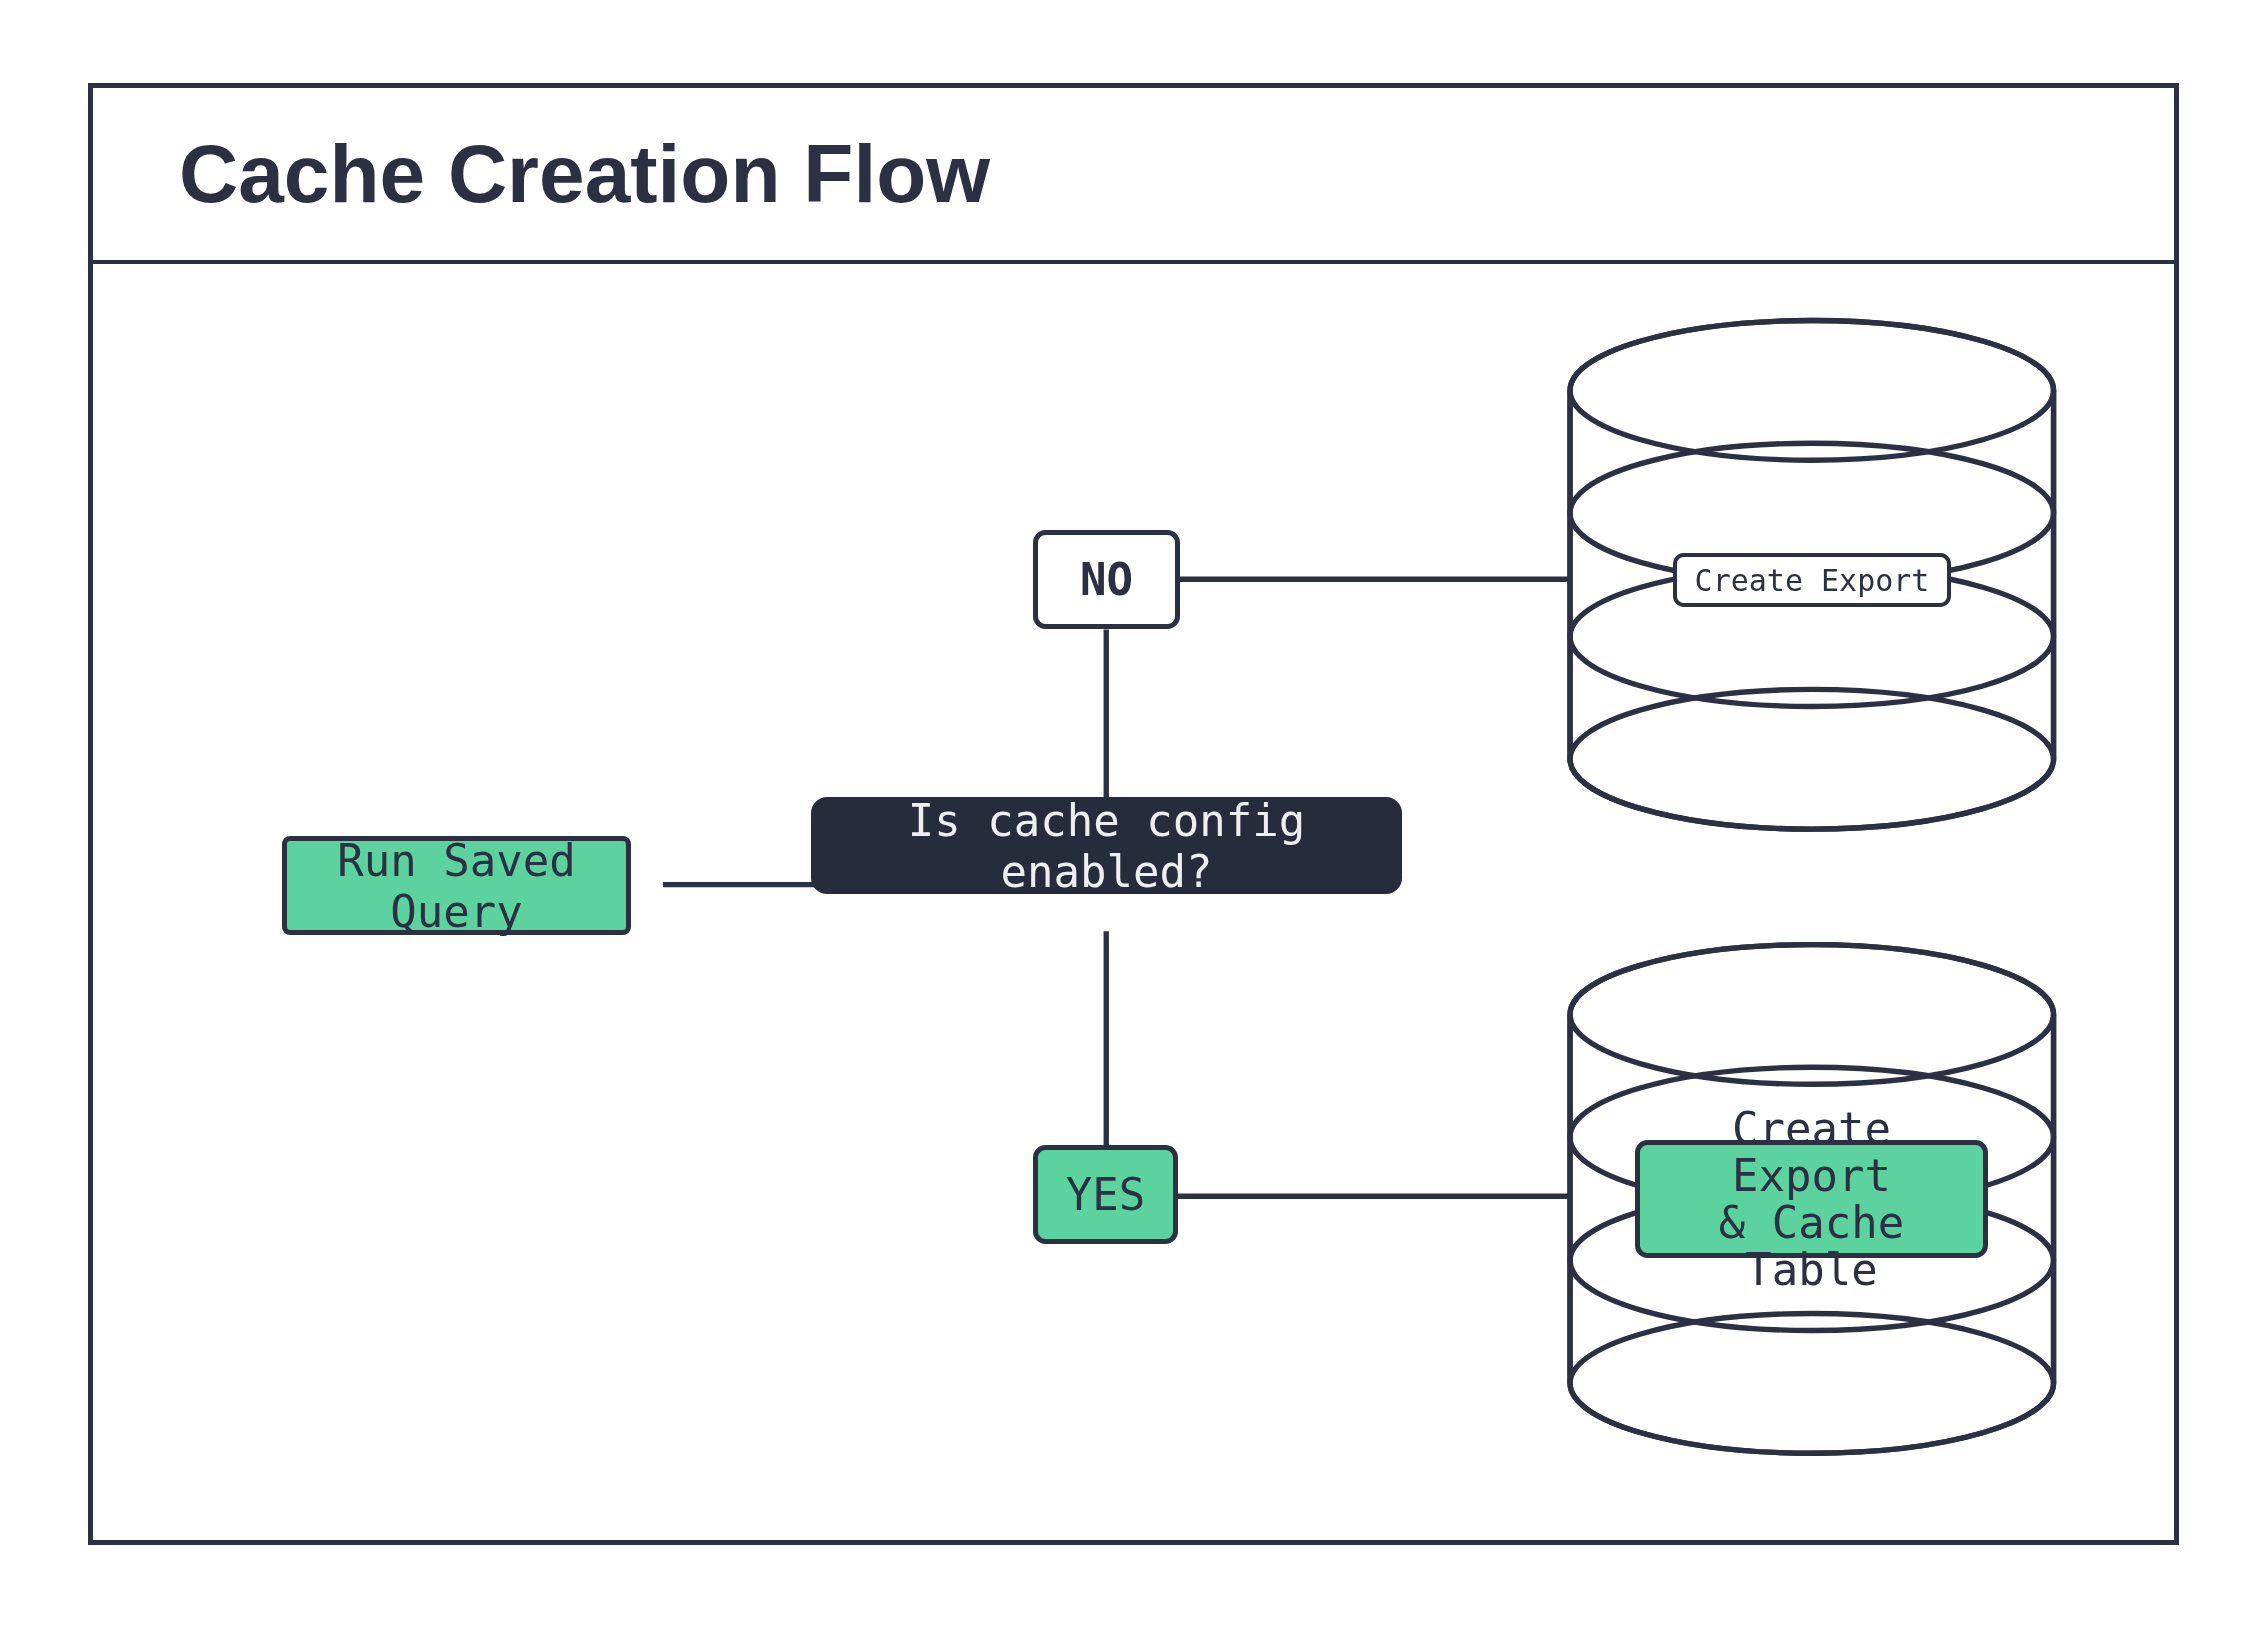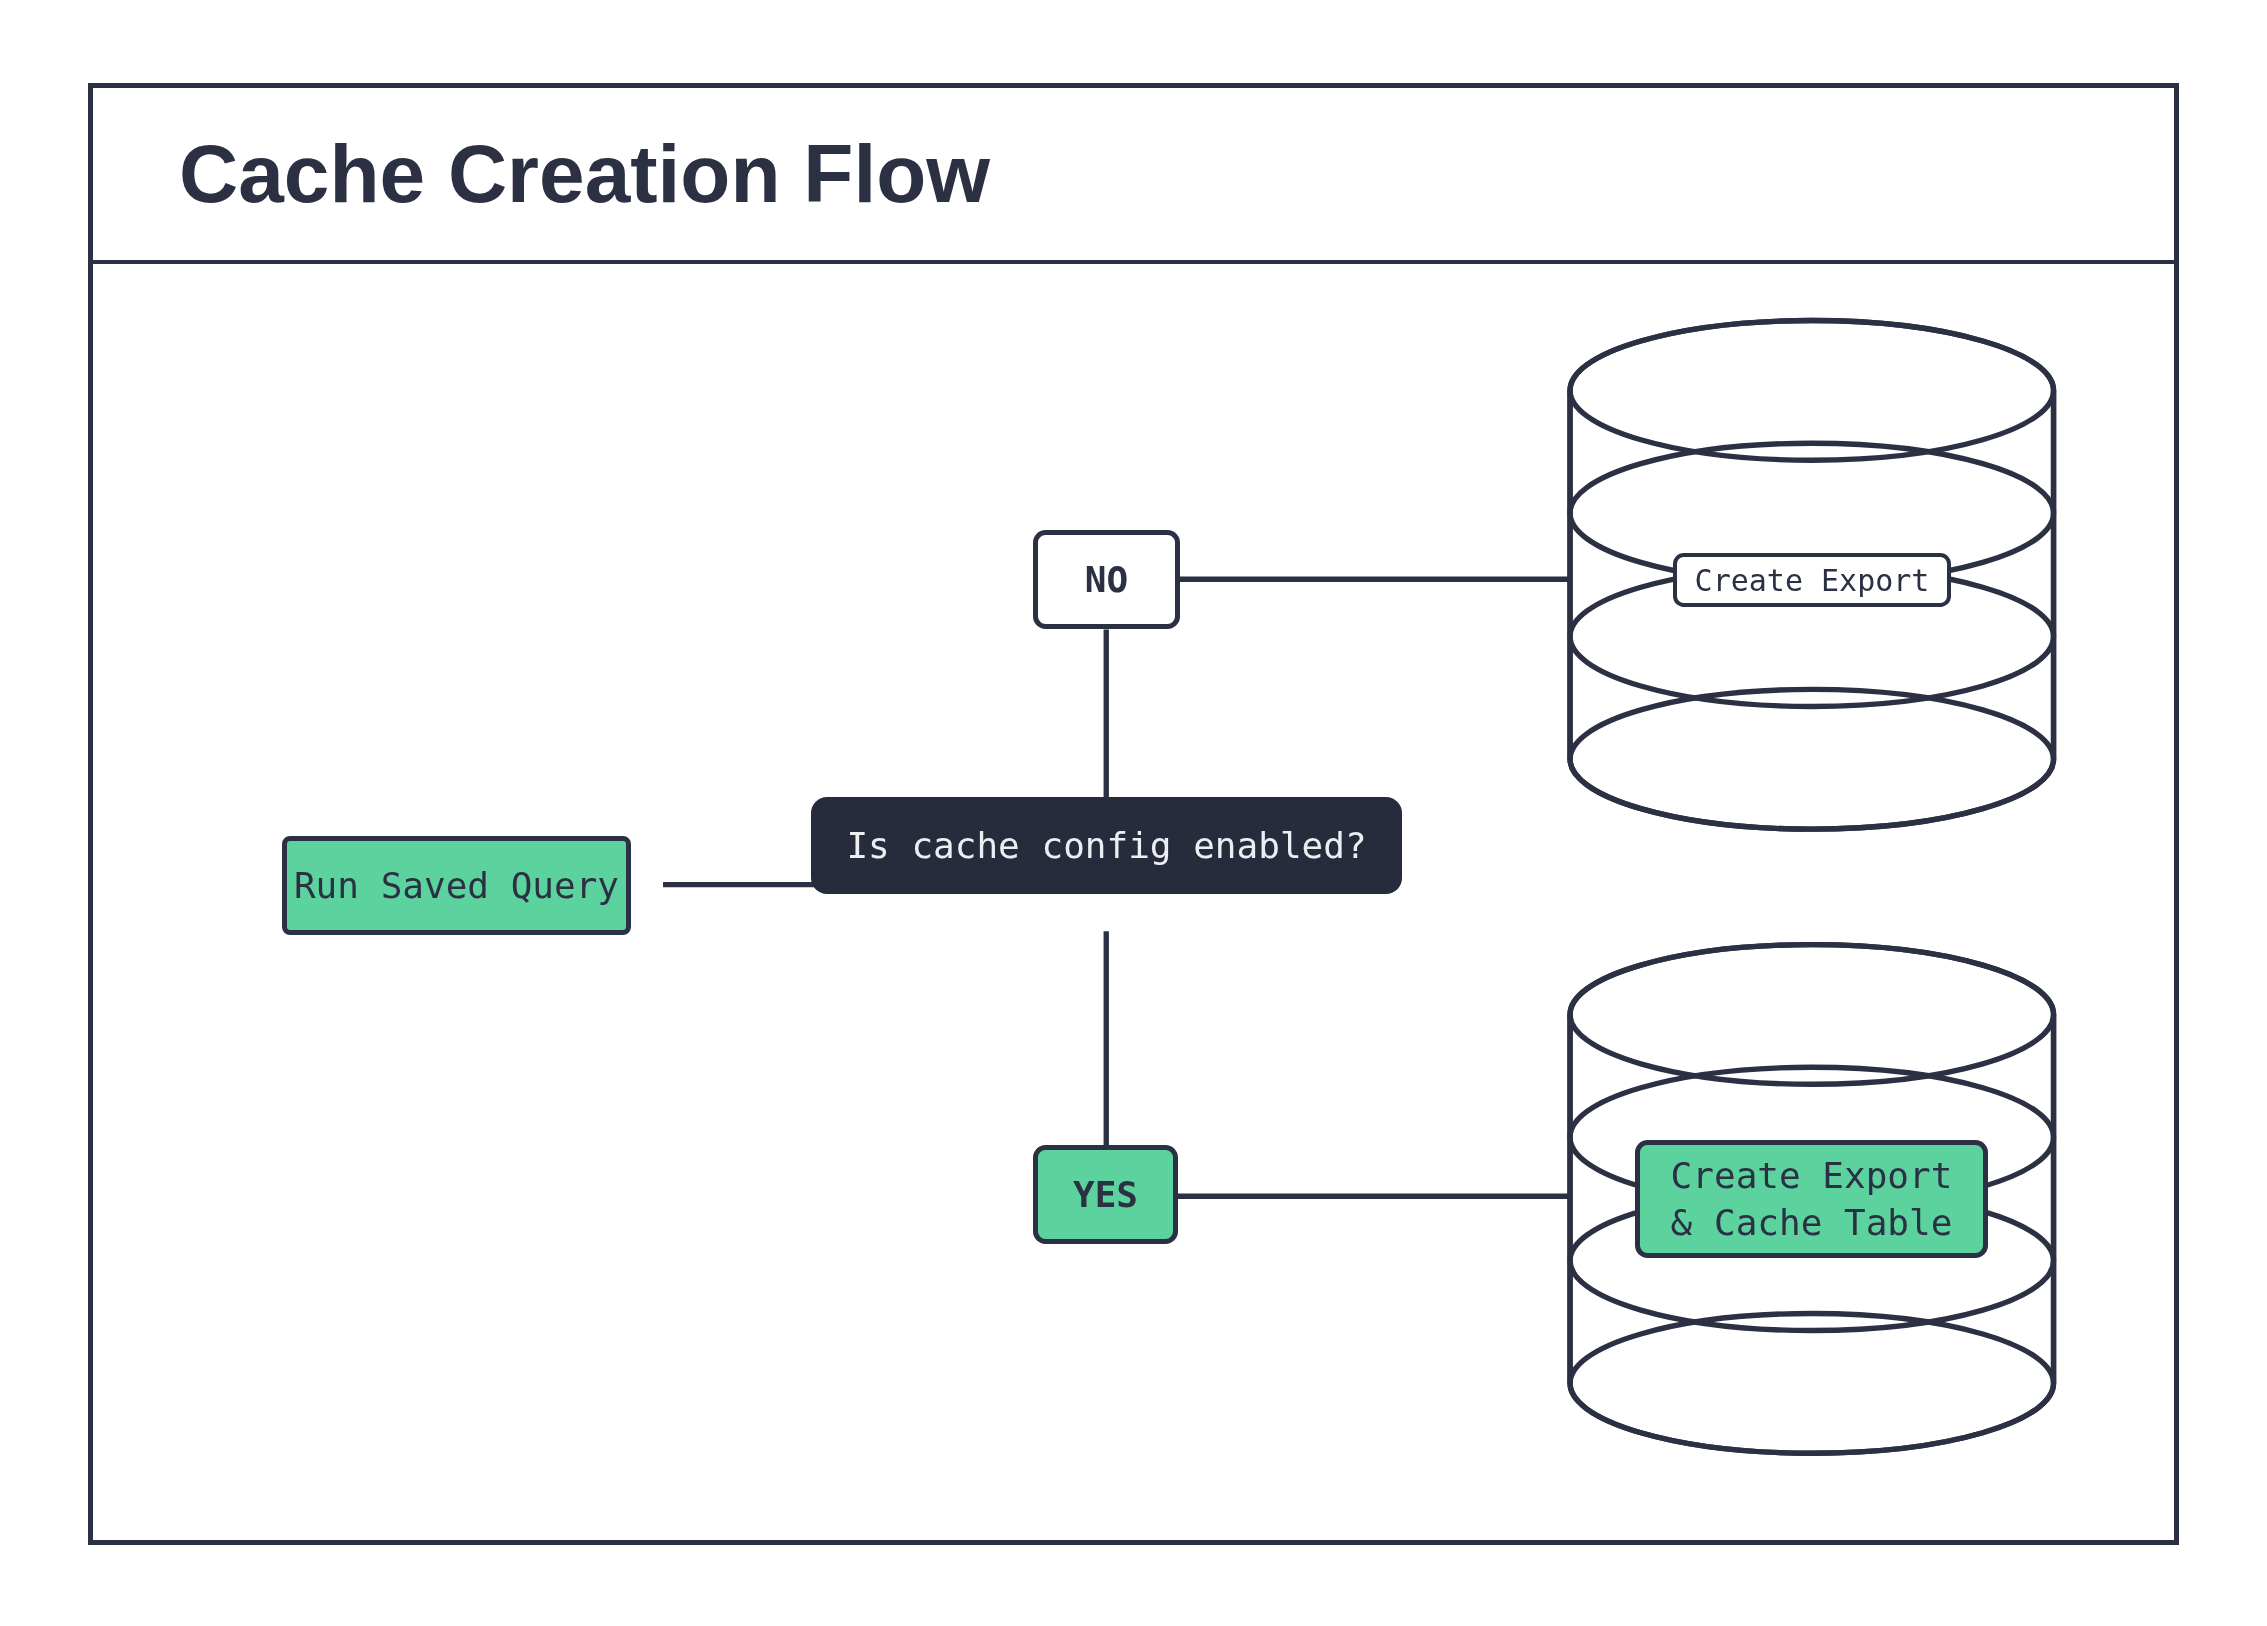--- a/index.html
+++ b/index.html
@@ -16,32 +16,32 @@
             border-bottom:4.5px solid var(--navy);
             display:flex; align-items:center; padding-left:86px;}
   .title{font-size:82px; font-weight:bold; color:var(--navy); letter-spacing:0px;}
 
   svg.flow{position:absolute; left:0; top:0; width:2268px; height:1626px;}
   svg.flow line, svg.flow ellipse, svg.flow path{stroke:var(--navy); stroke-width:6;}
   svg.flow ellipse, svg.flow line{fill:none;}
   svg.flow path.cyl-body{fill:var(--white); stroke:var(--navy);}
 
   .node{position:absolute; display:flex; align-items:center; justify-content:center;
-        font-family:"DejaVu Sans Mono", monospace; font-size:36px; color:var(--navy);
+        font-family:"DejaVu Sans Mono", monospace; font-size:44px; color:var(--navy);
         text-align:center;}
   .node-start{left:282px; top:836px; width:349px; height:99px;
               background:var(--green); border:5.4px solid var(--navy); border-radius:8px;}
   .node-decision{left:811px; top:797px; width:591px; height:97px;
                  background:var(--darkbg); border-radius:16px; color:var(--lighttext);}
   .node-no{left:1033px; top:530px; width:147px; height:99px;
            background:var(--white); border:5.4px solid var(--navy); border-radius:12.5px;
            font-weight:bold;}
   .node-yes{left:1033px; top:1145px; width:145px; height:99px;
             background:var(--green); border:5.4px solid var(--navy); border-radius:12.5px;
-            font-weight:bold;}
+            font-weight:normal;}
   .label-top{left:1673px; top:553px; width:278px; height:54px;
              background:var(--white); border:4.5px solid var(--navy); border-radius:10.7px;
              font-size:30px;}
   .label-bottom{left:1635px; top:1140px; width:353px; height:118px;
                 background:var(--green); border:5.4px solid var(--navy); border-radius:12.5px;
                 flex-direction:column; line-height:47px;}
 </style>
 </head>
 <body>
 

